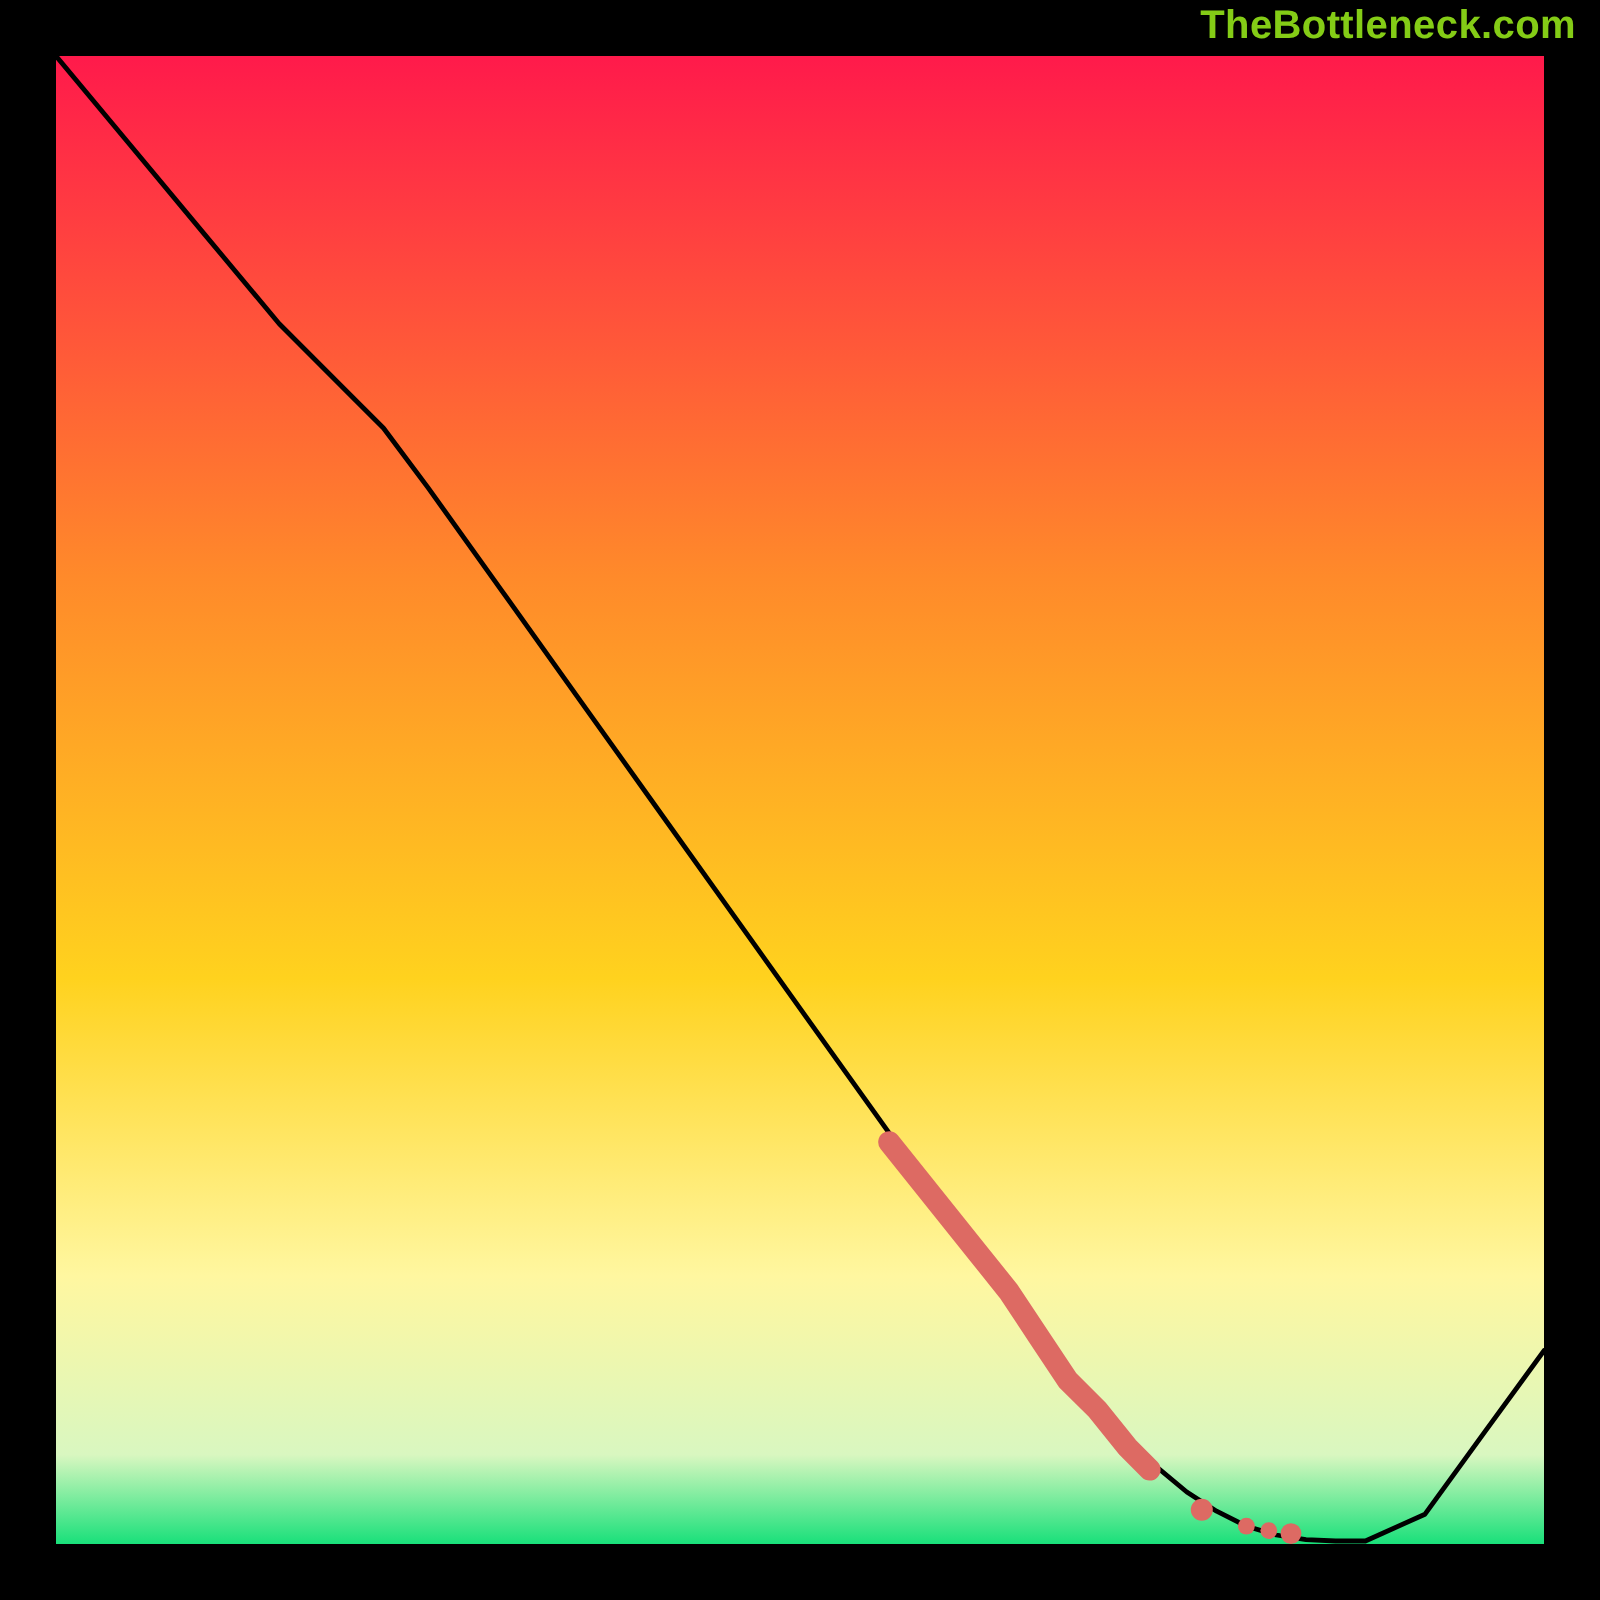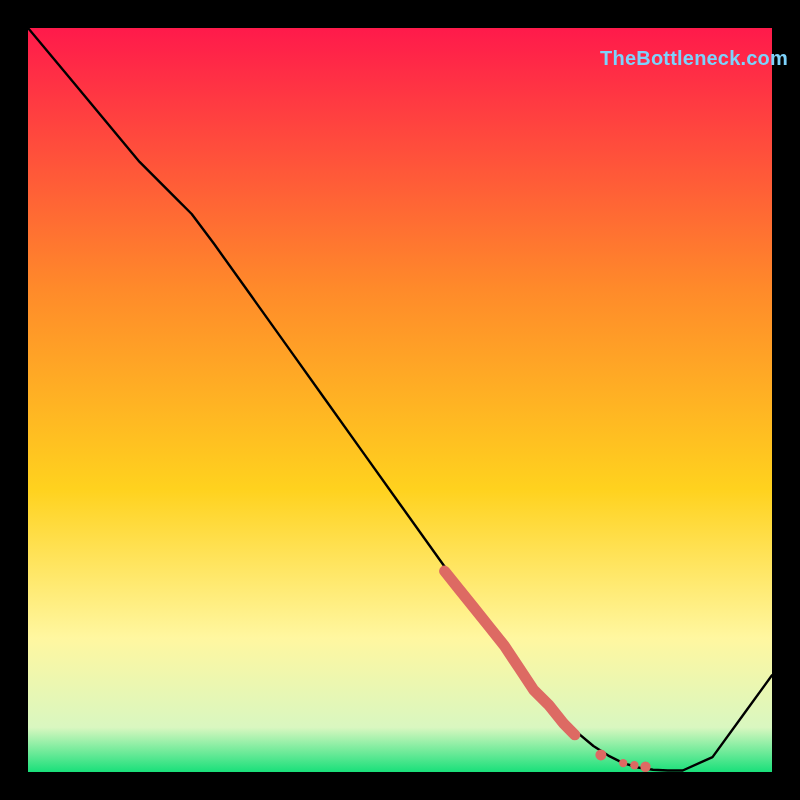--- a/index.html
+++ b/index.html
@@ -14,26 +14,25 @@
   .outer {
     position: relative;
     width: 800px;
     height: 800px;
     background: #000;
   }
   .watermark {
     position: absolute;
     top: 2px;
     right: 12px;
-    color: #7dd3fc;
+    color: #84cc16;
     font-size: 20px;
     font-weight: 600;
     letter-spacing: 0.2px;
     z-index: 10;
-    margin-top: 45px;
   }
   .plot {
     position: absolute;
     left: 28px;
     top: 28px;
     width: 744px;
     height: 744px;
   }
   svg {
     display: block;

